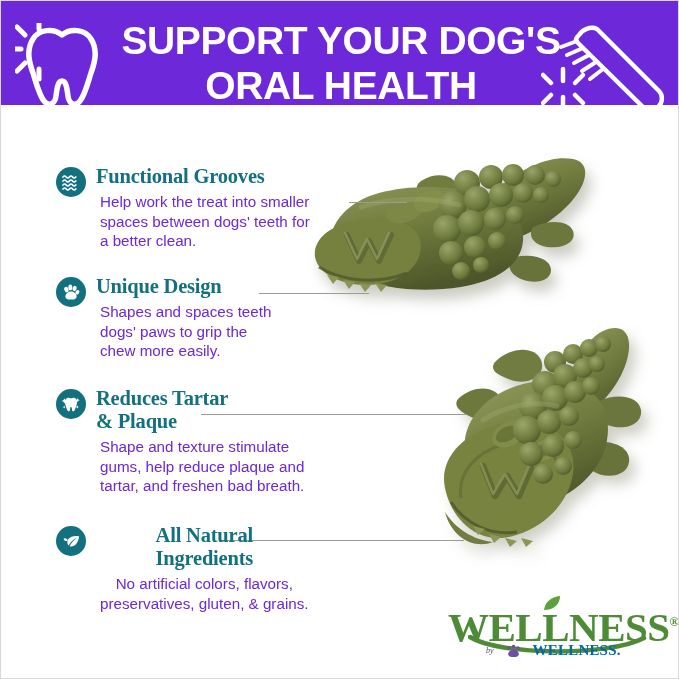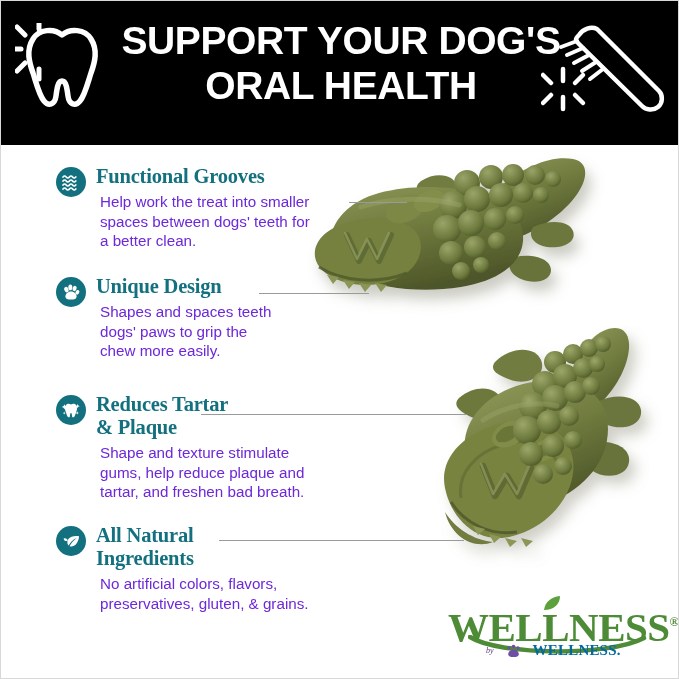--- a/index.html
+++ b/index.html
@@ -12,22 +12,22 @@
   #page{
     position:absolute;inset:0;
     background:#ffffff;
     border:1px solid #d8d8d8;
     box-sizing:border-box;
     overflow:hidden;
   }
 
   
   .header{
-    position:absolute;left:0;top:0;width:679px;height:144px;
-    background:#000000;
+    position:absolute;left:0;top:0;width:679px;height:104px;
+    background:#6d28d9;
     overflow:hidden;
   }
   .header-title{
     position:absolute;left:95px;top:17px;width:490px;
     text-align:center;
     color:#ffffff;
     font-weight:bold;
     font-size:39px;
     line-height:45px;
     letter-spacing:-0.4px;
@@ -41,22 +41,22 @@
   
   .product{position:absolute;}
   .gator-1{left:300px;top:148px;}
   .gator-2{left:420px;top:325px;}
 
   
   .features{position:absolute;left:0;top:131px;width:400px;height:500px;}
   .feature{position:absolute;left:55px;}
   .f1{top:33px;}
   .f2{top:143px;}
-  .f3{top:261px;}
-  .f4{top:392px;}
+  .f3{top:255px;}
+  .f4{top:392px;text-align:center;}
 
   .f-icon{
     position:absolute;left:0;top:2px;
     width:30px;height:30px;border-radius:50%;
     background:#12707f;
     display:flex;align-items:center;justify-content:center;
   }
   .f-body{margin-left:40px;}
   .f-title{
     color:#12707f;

